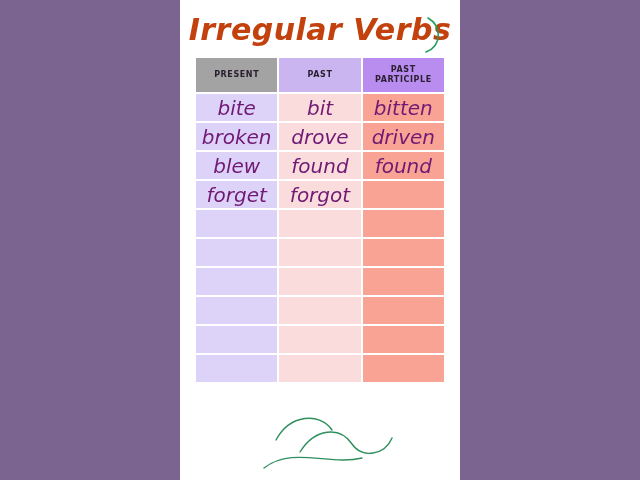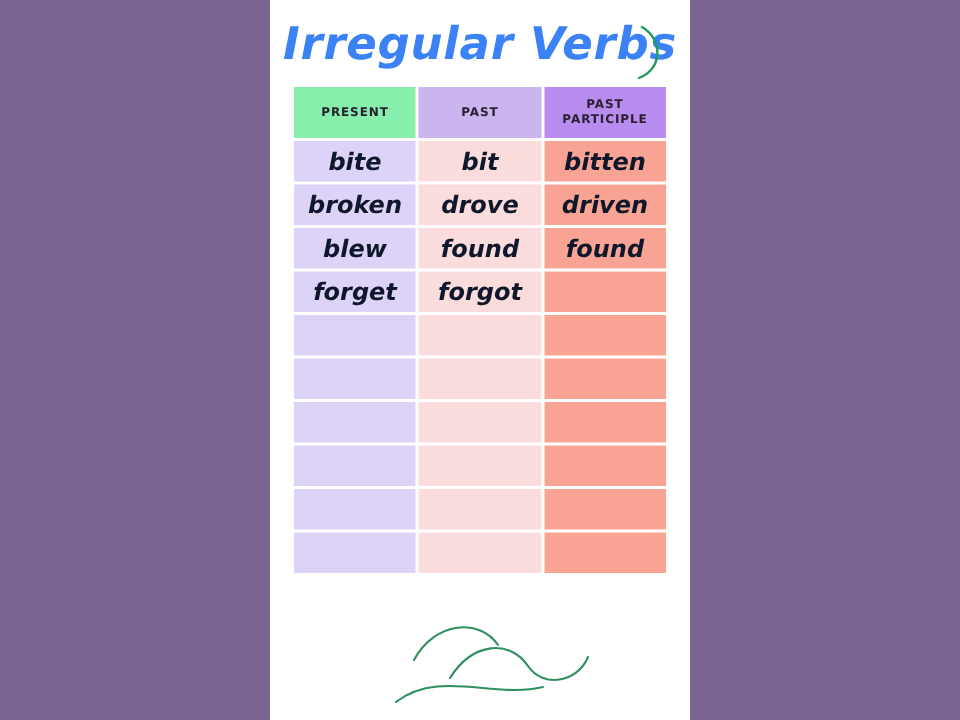--- a/index.html
+++ b/index.html
@@ -30,21 +30,21 @@
   .title {
     position: absolute;
     left: 0;
     top: 12px;
     width: 280px;
     text-align: center;
     font-family: "DejaVu Sans", sans-serif;
     font-weight: bold;
     font-style: italic;
     font-size: 30px;
-    color: #3b82f6;
+    color: #c2410c;
     letter-spacing: 0.5px;
   }
   .table {
     position: absolute;
     left: 14px;
     top: 56px;
     width: 252px;
     border-collapse: separate;
     border-spacing: 2px;
     table-layout: fixed;
@@ -57,28 +57,28 @@
     font-family: "DejaVu Sans", sans-serif;
   }
   th.h {
     font-size: 8px;
     font-weight: bold;
     letter-spacing: 0.6px;
     color: #2a2030;
     height: 34px;
     line-height: 1.25;
   }
-  th.h1 { background: #86efac; }
+  th.h1 { background: #a3a3a3; }
   th.h2 { background: #cbb5f0; }
   th.h3 { background: #b98cf0; }
   td.c {
-    font-size: 16px;
-    font-weight: bold;
+    font-size: 20px;
+    font-weight: normal;
     font-style: italic;
-    color: #0f172a;
+    color: #701a75;
     height: 27px;
   }
   td.c1 { background: #ddd2f7; }
   td.c2 { background: #fbdcdc; }
   td.c3 { background: #f8a394; }
   .doodle {
     position: absolute;
     left: 0;
     top: 0;
     width: 280px;

